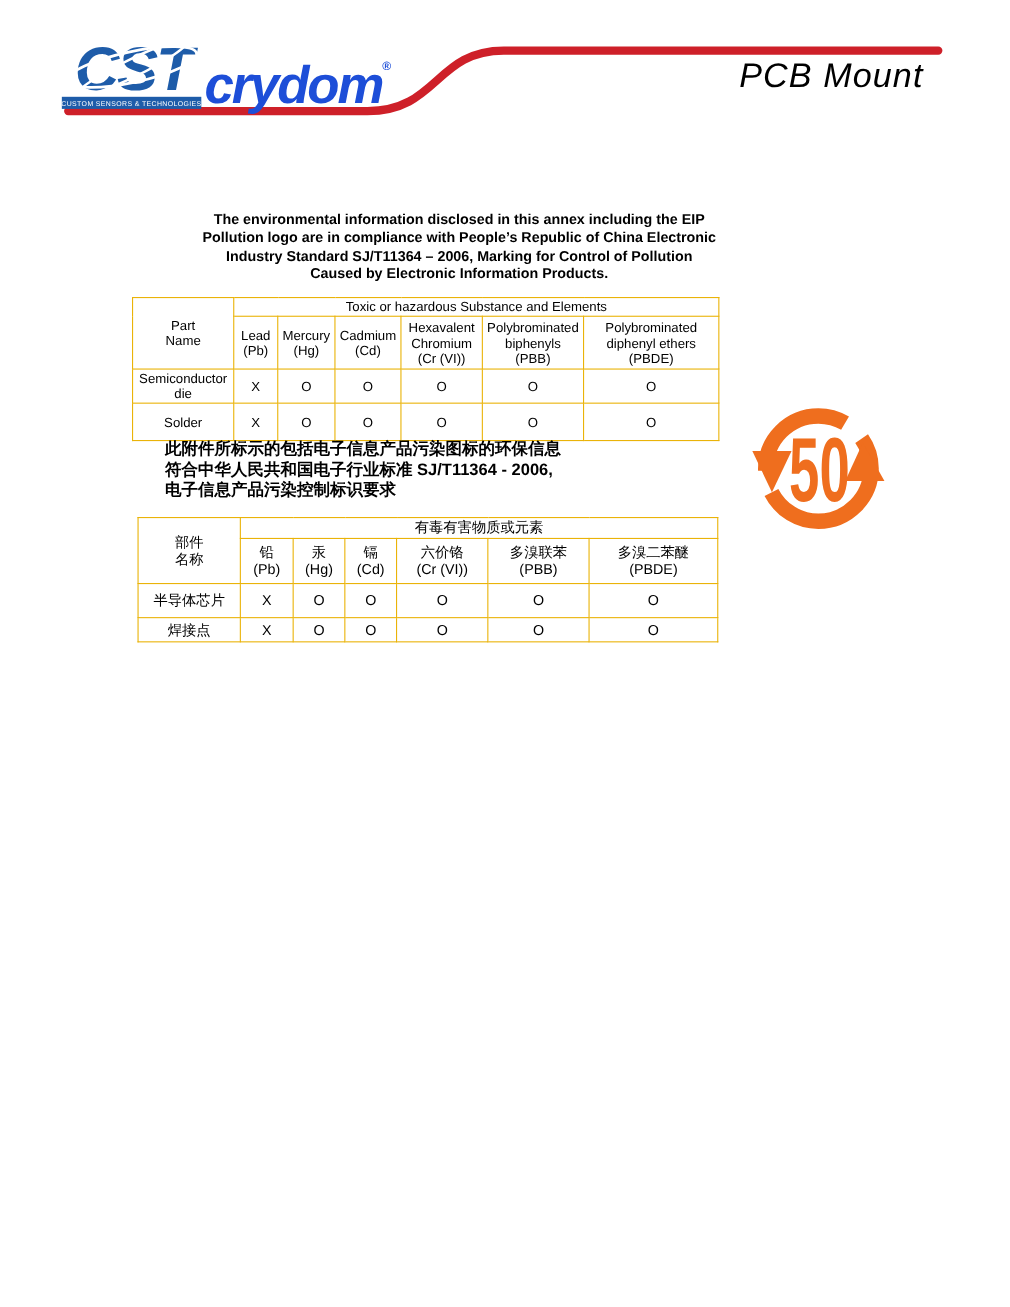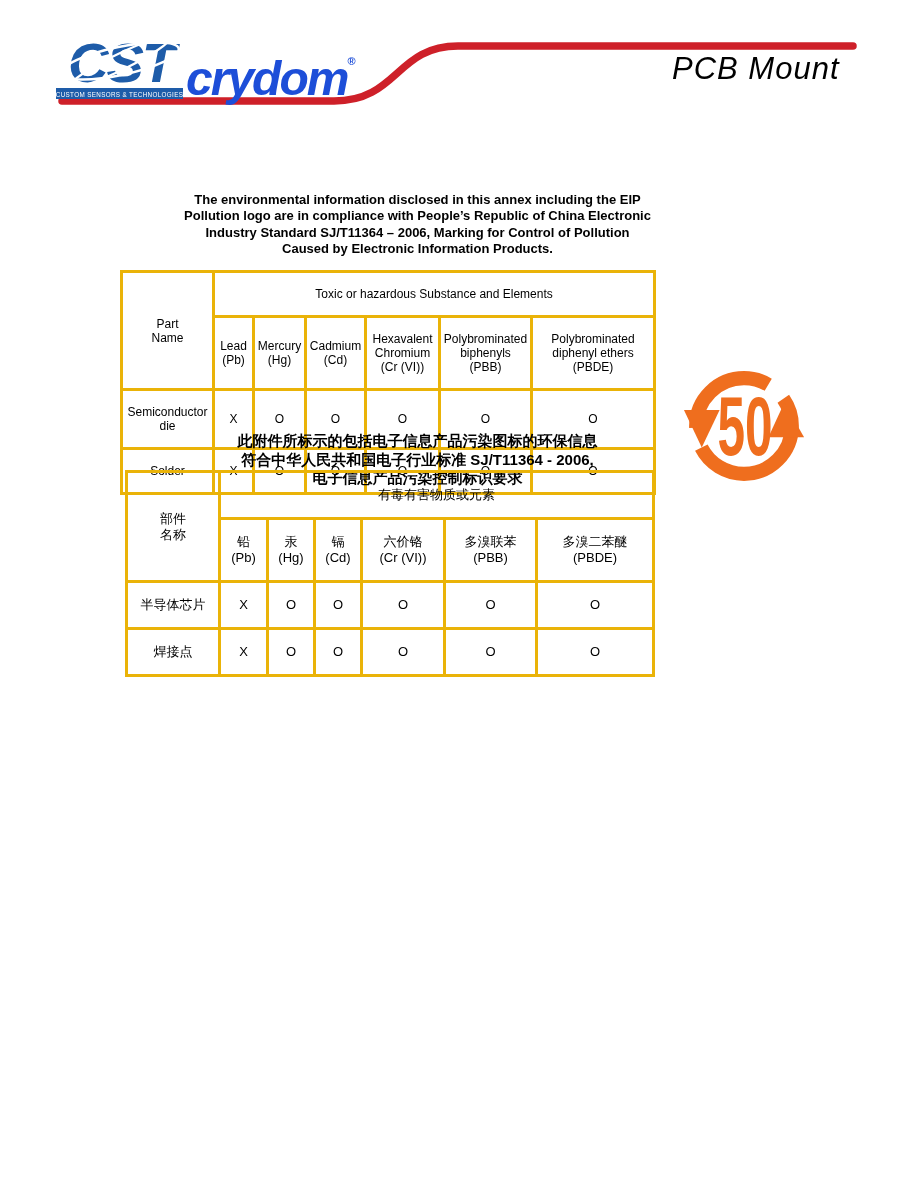--- a/index.html
+++ b/index.html
@@ -80,38 +80,36 @@
     text-align: center;
     font-size: 13px;
     font-weight: bold;
     line-height: 16.4px;
     color: #000;
   }
   .cn-notice {
     position: absolute;
     left: 150px; top: 400px;
     width: 535px;
-    text-align: center;
     font-size: 15px;
     font-weight: bold;
     line-height: 18.6px;
     color: #000;
-    margin-top: 32px;
   }
 
   
   table.dtable {
     position: absolute;
     border-collapse: collapse;
     table-layout: fixed;
     color: #000;
   }
   table.dtable th, table.dtable td {
-    border: 3px solid #eab308;
-    padding: 14px 2px;
+    border: 1px solid #eab308;
+    padding: 1px 2px;
     text-align: center;
     vertical-align: middle;
     font-weight: normal;
   }
   .ml { white-space: pre-line; }
 
   .en-table { left: 120px; top: 270px; width: 533px; font-size: 12px; line-height: 14px; }
   .en-table tr.r1 { height: 16px; }
   .en-table tr.r2 { height: 48px; }
   .en-table tr.r3 { height: 31px; margin-left: 28px; }

